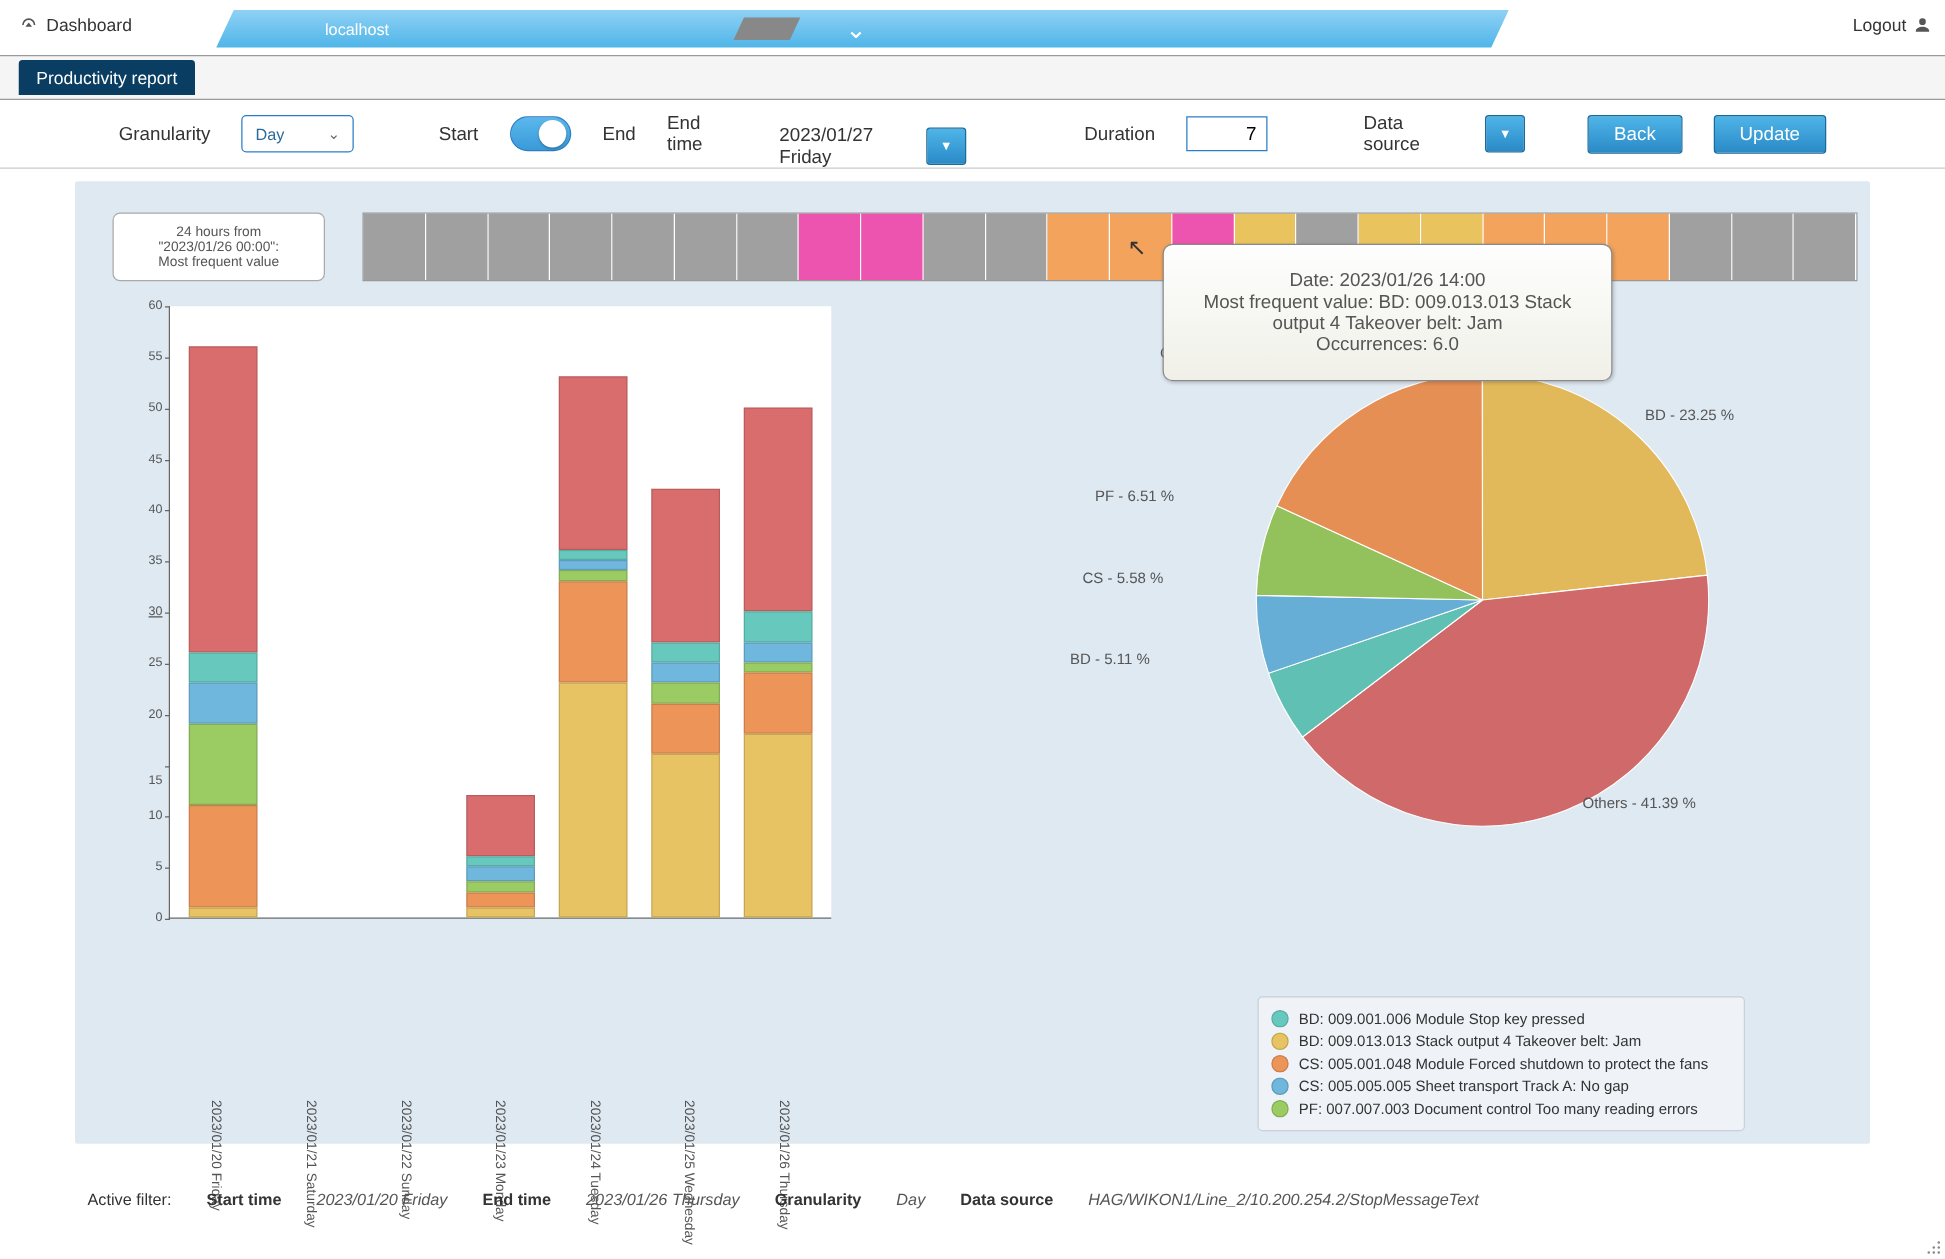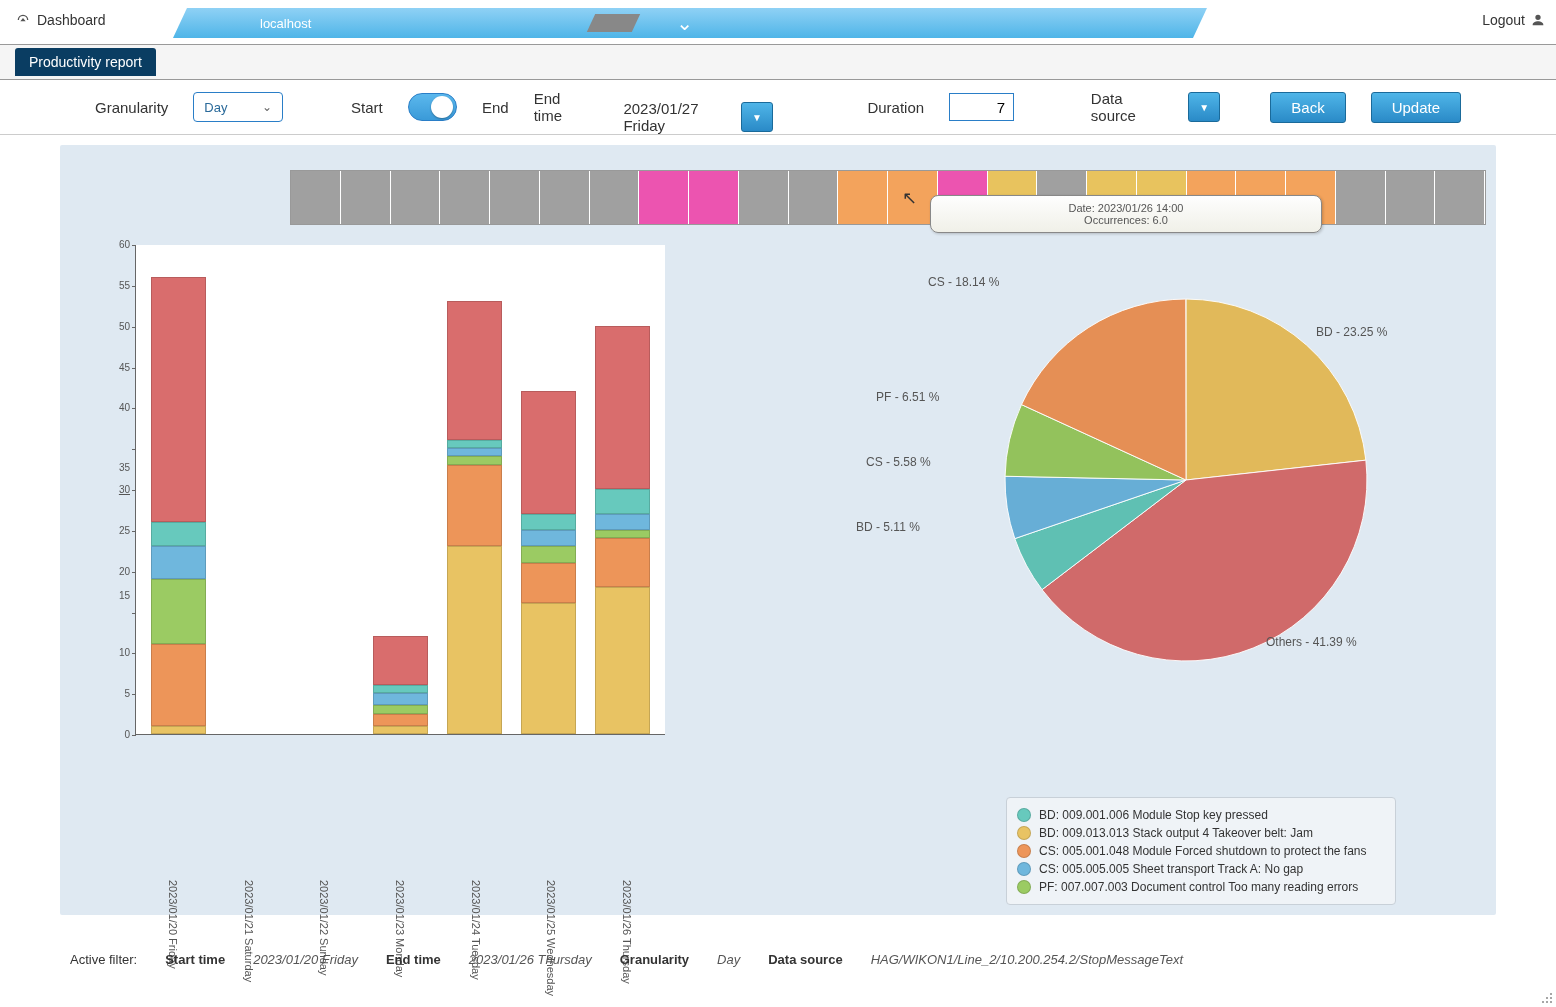--- a/index.html
+++ b/index.html
@@ -174,26 +174,26 @@
   left: 230px; top: 25px;
   right: 10px;
   height: 55px;
   display: flex;
   border: 1px solid #999;
 }
 .tl-cell { flex: 1; border-right: 1px solid #fff; }
 .tooltip {
   position: absolute;
   left: 870px; top: 50px;
-  width: 392px;
+  width: 360px;
   background: linear-gradient(to bottom, #fefefe, #f0f0e8);
   border: 1px solid #888;
   border-radius: 8px;
-  padding: 6px 10px;
-  font-size: 11px;
+  padding: 20px 10px;
+  font-size: 15px;
   text-align: center;
   color: #555;
   box-shadow: 1px 1px 3px rgba(0,0,0,0.2);
   z-index: 10;
 }
 .cursor-arrow {
   position: absolute;
   left: 842px; top: 42px;
   font-size: 18px;
   z-index: 11;
@@ -309,20 +309,25 @@
   <span style="width:30px"></span>
   <label>Data source</label>
   <div class="dropdown-btn">▼</div>
   <div class="spacer"></div>
   <button class="btn-blue">Back</button>
   <button class="btn-blue">Update</button>
 </div>
 
 <div class="chart-area">
 
+  <div class="timeline-box">
+    <div>24 hours from</div>
+    <div>"2023/01/26 00:00":</div>
+    <div>Most frequent value</div>
+  </div>
 
   <div class="timeline" id="timeline">
       <div class="tl-cell" style="background: rgb(160, 160, 160);"></div>
       <div class="tl-cell" style="background: rgb(160, 160, 160);"></div>
       <div class="tl-cell" style="background: rgb(160, 160, 160);"></div>
       <div class="tl-cell" style="background: rgb(160, 160, 160);"></div>
       <div class="tl-cell" style="background: rgb(160, 160, 160);"></div>
       <div class="tl-cell" style="background: rgb(160, 160, 160);"></div>
       <div class="tl-cell" style="background: rgb(160, 160, 160);"></div>
       <div class="tl-cell" style="background: rgb(236, 84, 176);"></div>
@@ -341,40 +346,41 @@
       <div class="tl-cell" style="background: rgb(243, 163, 92);"></div>
       <div class="tl-cell" style="background: rgb(160, 160, 160);"></div>
       <div class="tl-cell" style="background: rgb(160, 160, 160);"></div>
       <div class="tl-cell" style="background: rgb(160, 160, 160);"></div>
     </div>
 
   <div class="cursor-arrow">↖</div>
 
   <div class="tooltip">
     <div>Date: 2023/01/26 14:00</div>
+    <div>Most frequent value: BD: 009.013.013 Stack output 4 Takeover belt: Jam</div>
     <div>Occurrences: 6.0</div>
   </div>
 
   <div class="bar-chart">
     <div class="bar-plot" id="bar-plot">
         <div class="y-tick" style="top: 484px;">0</div>
         <div class="y-tick-line" style="top: 490px;"></div>
         <div class="y-tick" style="top: 443.167px;">5</div>
         <div class="y-tick-line" style="top: 449.167px;"></div>
         <div class="y-tick" style="top: 402.333px;">10</div>
         <div class="y-tick-line" style="top: 408.333px;"></div>
-        <div class="y-tick" style="top: 345px;">15</div>
+        <div class="y-tick" style="top: 374px;">15</div>
         <div class="y-tick-line" style="top: 367.5px;"></div>
         <div class="y-tick" style="top: 320.667px;">20</div>
         <div class="y-tick-line" style="top: 326.667px;"></div>
         <div class="y-tick" style="top: 279.833px;">25</div>
         <div class="y-tick-line" style="top: 285.833px;"></div>
         <div class="y-tick" style="top: 239px; text-decoration: underline;">30</div>
         <div class="y-tick-line" style="top: 245px;"></div>
-        <div class="y-tick" style="top: 198.167px; margin-top: 19px;">35</div>
+        <div class="y-tick" style="top: 198.167px;">35</div>
         <div class="y-tick-line" style="top: 204.167px;"></div>
         <div class="y-tick" style="top: 157.333px;">40</div>
         <div class="y-tick-line" style="top: 163.333px;"></div>
         <div class="y-tick" style="top: 116.5px;">45</div>
         <div class="y-tick-line" style="top: 122.5px;"></div>
         <div class="y-tick" style="top: 75.6667px;">50</div>
         <div class="y-tick-line" style="top: 81.6667px;"></div>
         <div class="y-tick" style="top: 34.8333px;">55</div>
         <div class="y-tick-line" style="top: 40.8333px;"></div>
         <div class="y-tick" style="top: -6px;">60</div>

